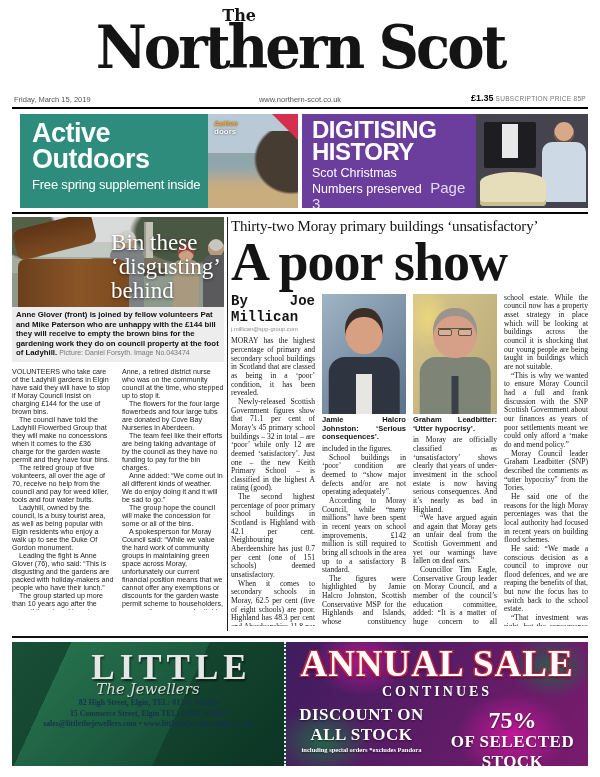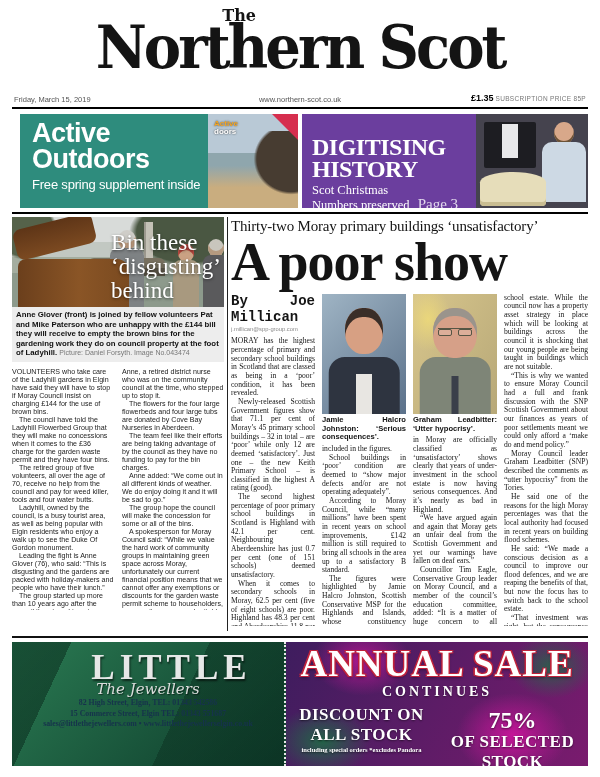--- a/index.html
+++ b/index.html
@@ -34,21 +34,21 @@
   .promo-cover { flex:0 0 90px; position:relative; overflow:hidden;
                  background:linear-gradient(#b9c9d6 0 42%, #8fa6ad 42% 55%, #c9ad7f 78% 100%); }
   .cover-rocks { position:absolute; right:-12px; top:18%; width:70%; height:75%;
                  background:radial-gradient(ellipse at 70% 40%, #473c31 0 55%, transparent 60%); }
   .cover-ribbon { position:absolute; right:0; top:0; width:0; height:0;
                   border-top:26px solid #d62e4e; border-left:26px solid transparent; }
   .cover-label { position:absolute; left:6px; top:6px; color:#fff; font-family:"Liberation Sans",sans-serif;
                  font-weight:bold; font-size:8px; line-height:1; text-shadow:0 0 2px #333; }
   .cover-label .o { color:#f5a623; }
   .promo-right { flex:1; background:#6b3e9e; color:#fff; display:flex; overflow:hidden; }
-  .promo-right-text { flex:1; padding:22px 0 0 10px; font-family:Liberation Serif, serif; }
+  .promo-right-text { flex:1; padding:5px 0 0 10px; font-family:Liberation Sans, sans-serif; }
   .promo-right-t { font-size:24px; font-weight:bold; line-height:.92; letter-spacing:-.5px; }
   .promo-right-sub { font-size:12.5px; line-height:1.05; margin-top:4px; }
   .promo-page-ref { font-size:15px; opacity:.8; margin-left:5px; }
   .promo-photo { flex:0 0 112px; position:relative; background:#45434e; overflow:hidden; }
   .scanner { position:absolute; left:8px; top:8px; width:52px; height:46px; background:#1d1d22; border-radius:2px; }
   .scanner-screen { position:absolute; left:26px; top:10px; width:16px; height:34px; background:#e8e8ea; }
   .open-book { position:absolute; left:4px; bottom:2px; width:66px; height:34px; background:#e6ddba;
                border-radius:50% 50% 4px 4px/30% 30% 4px 4px; box-shadow:inset 0 -4px 0 #c9bd92; }
   .dg-head { position:absolute; right:14px; top:8px; width:20px; height:22px; background:#d8a88a;
              border-radius:50%; box-shadow:0 -3px 0 #6b5236 inset; }

